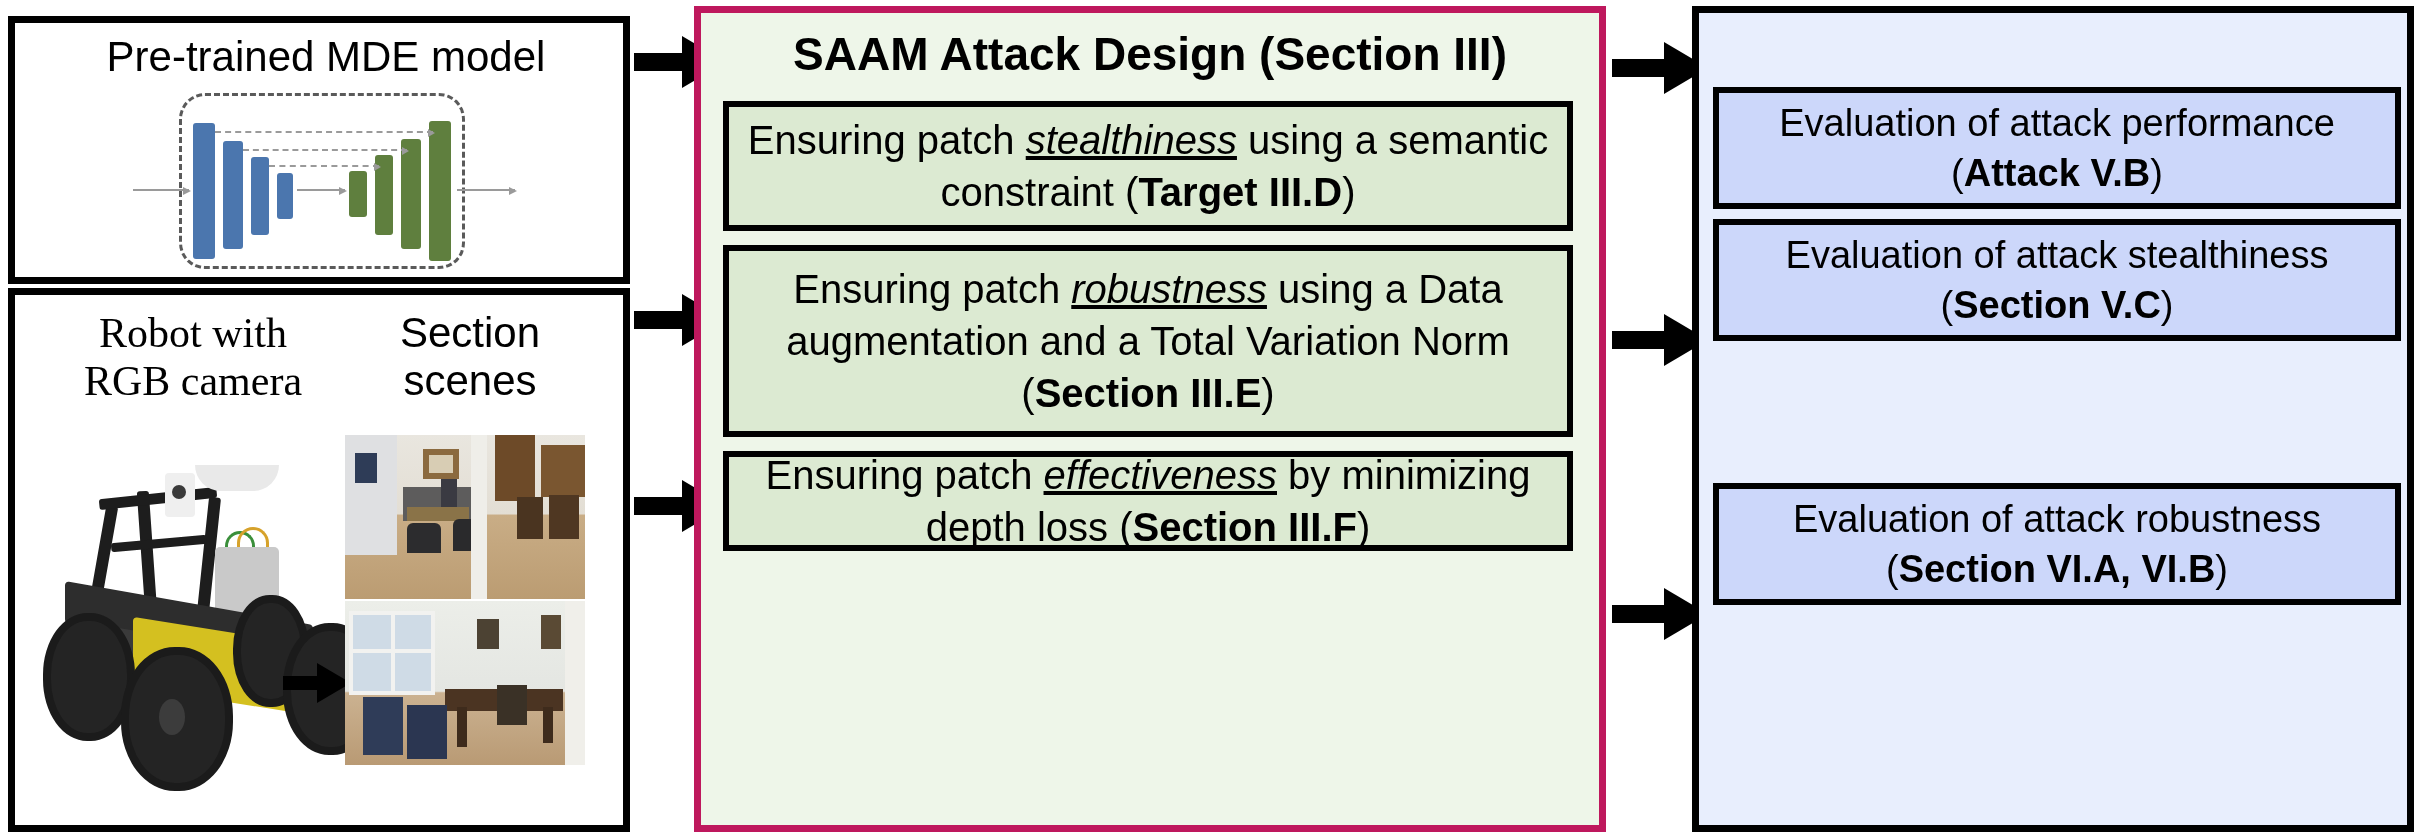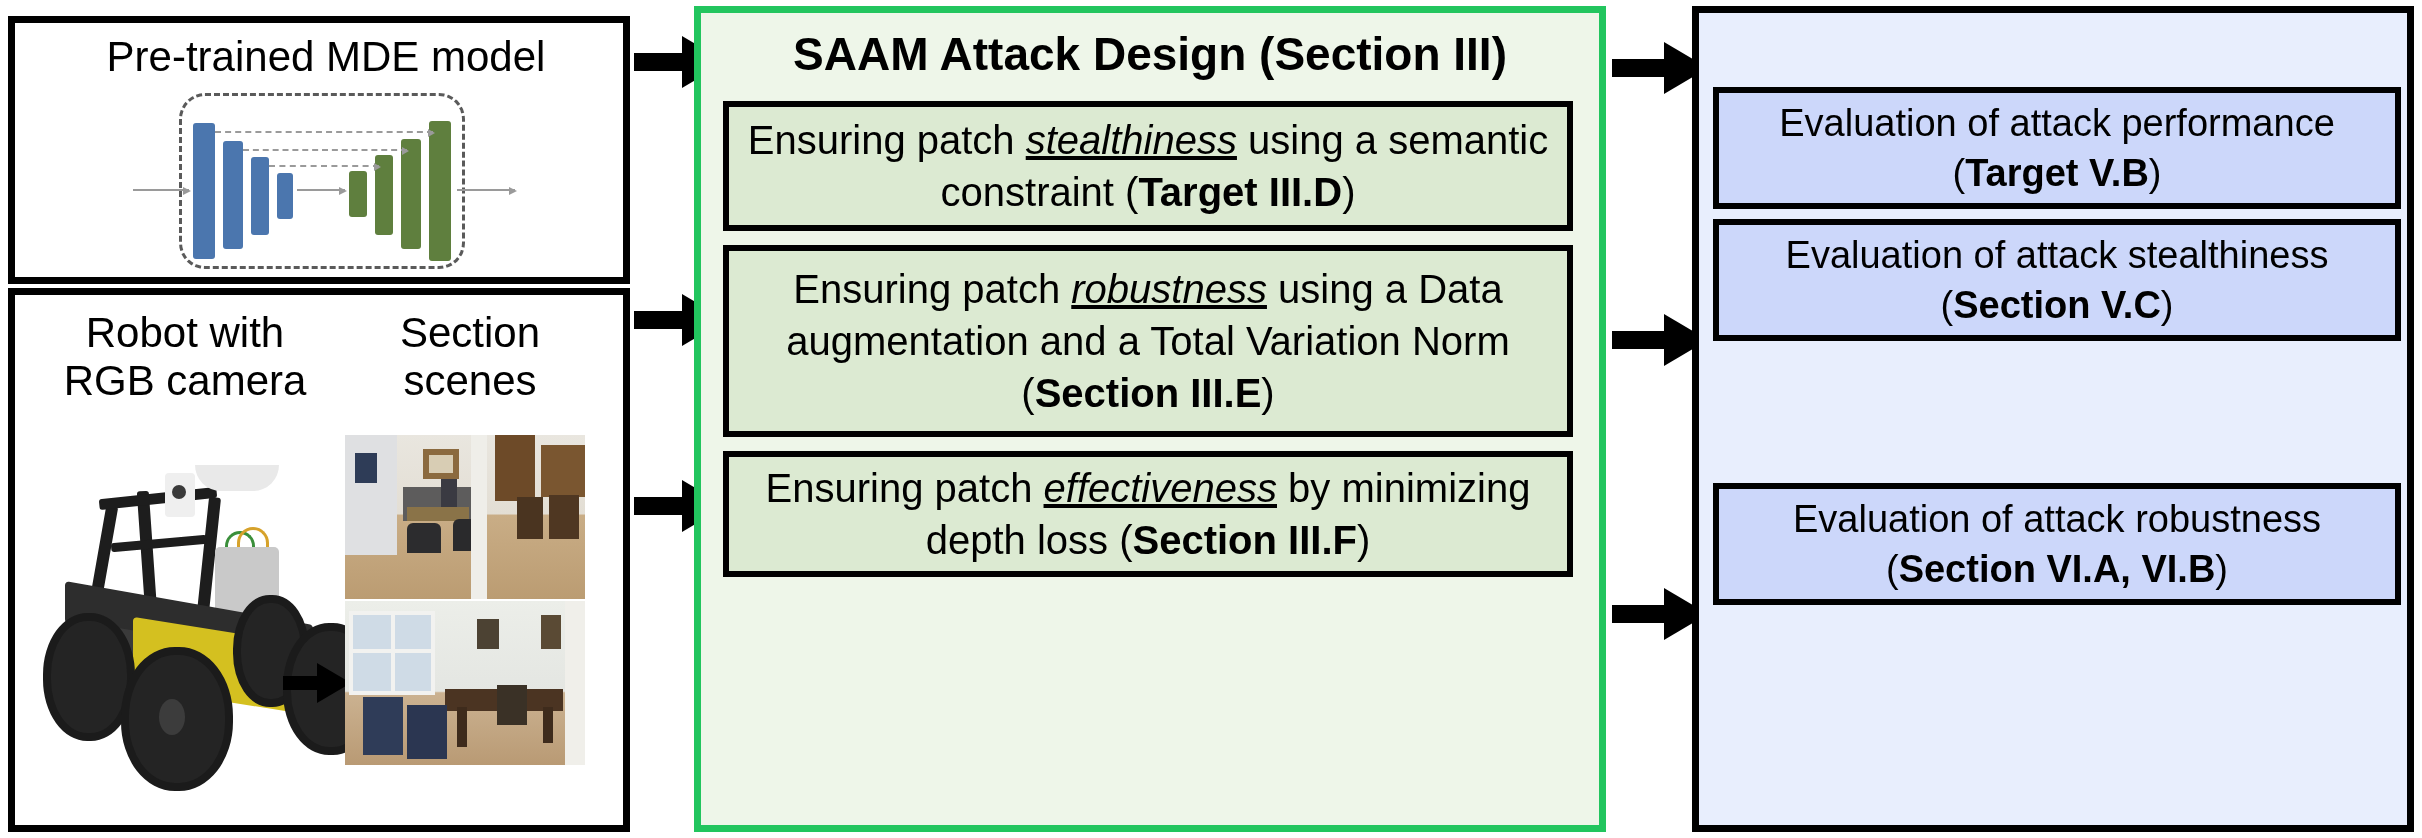--- a/index.html
+++ b/index.html
@@ -9,21 +9,21 @@
 
   
   .hbox{position:absolute;box-sizing:border-box;background:#ffffff;border:7px solid #000;}
 
   
   #box-mde{left:8px;top:16px;width:622px;height:268px;}
   #box-robot{left:8px;top:288px;width:622px;height:544px;}
 
   .cap{position:absolute;text-align:center;color:#000;font-size:42px;line-height:48px;white-space:pre-line;}
   #mde-title{left:0;top:10px;width:622px;}
-  #robot-title{left:20px;top:14px;width:300px;}
+  #robot-title{left:28px;top:14px;width:300px;font-family:Liberation Serif, serif;}
   #scenes-title{left:330px;top:14px;width:250px;}
 
   
   .net-wrap{position:absolute;left:112px;top:62px;width:400px;height:190px;}
   .net-dash{position:absolute;left:52px;top:8px;width:286px;height:176px;
             border:3px dashed #5a5a5a;border-radius:26px;box-sizing:border-box;}
   .bar{position:absolute;border-radius:3px;}
   .blue{background:#4b76ae;}
   .green{background:#5f7f3e;}
   .sk{position:absolute;height:0;border-top:2px dashed #9a9a9a;}
@@ -72,30 +72,30 @@
   .arrow .head{position:absolute;top:-26px;width:0;height:0;
        border-left:44px solid #000;border-top:26px solid transparent;border-bottom:26px solid transparent;}
 
   .arrow-sm{position:absolute;height:0;}
   .arrow-sm .shaft{position:absolute;left:0;top:-7px;height:14px;background:#000;}
   .arrow-sm .head{position:absolute;top:-20px;width:0;height:0;
        border-left:34px solid #000;border-top:20px solid transparent;border-bottom:20px solid transparent;}
 
   
   #panel-green{position:absolute;left:694px;top:6px;width:912px;height:826px;
-               box-sizing:border-box;border:7px solid #22c55e;background:#eef6e9;}
+               box-sizing:border-box;border:7px solid #be185d;background:#eef6e9;}
   #green-title{position:absolute;left:0;top:14px;width:100%;text-align:center;
                font-size:46px;font-weight:bold;color:#000;}
   .gbox{position:absolute;left:22px;width:850px;box-sizing:border-box;
         border:6px solid #000;background:#dcead2;
         display:flex;align-items:center;justify-content:center;text-align:center;
         font-size:40px;line-height:52px;color:#000;padding:6px 14px;}
   #gbox1{top:88px;height:130px;}
   #gbox2{top:232px;height:192px;}
-  #gbox3{top:438px;height:126px;}
+  #gbox3{top:438px;height:100px;}
 
   
   #panel-blue{position:absolute;left:1692px;top:6px;width:722px;height:826px;
               box-sizing:border-box;border:7px solid #000;background:#e8eefd;}
   #blue-title{position:absolute;left:0;top:10px;width:100%;text-align:center;
               font-size:46px;font-weight:bold;color:#000;}
   .bbox{position:absolute;left:14px;width:688px;box-sizing:border-box;
         border:6px solid #000;background:#ccd7fa;
         display:flex;align-items:center;justify-content:center;text-align:center;
         font-size:38px;line-height:50px;color:#000;padding:4px 10px;}
@@ -250,21 +250,21 @@
       <div class="head" style="left:52px;"></div>
   </div>
   <div class="arrow" style="left:1612px;top:614px;">
     <div class="shaft" style="width:68px;"></div>
       <div class="head" style="left:52px;"></div>
   </div>
 
   <div id="panel-blue">
 
     <div class="bbox" id="bbox1">
-        <span>Evaluation of attack performance (<b>Target V.B</b>)</span>
+        <span>Evaluation of attack performance (<b>Attack V.B</b>)</span>
       </div>
     <div class="bbox" id="bbox2">
         <span>Evaluation of attack stealthiness<br>(<b>Section V.C</b>)</span>
       </div>
     <div class="bbox" id="bbox4">
         <span>Evaluation of attack robustness<br>(<b>Section VI.A, VI.B</b>)</span>
       </div>
   </div>
 
 </div>

